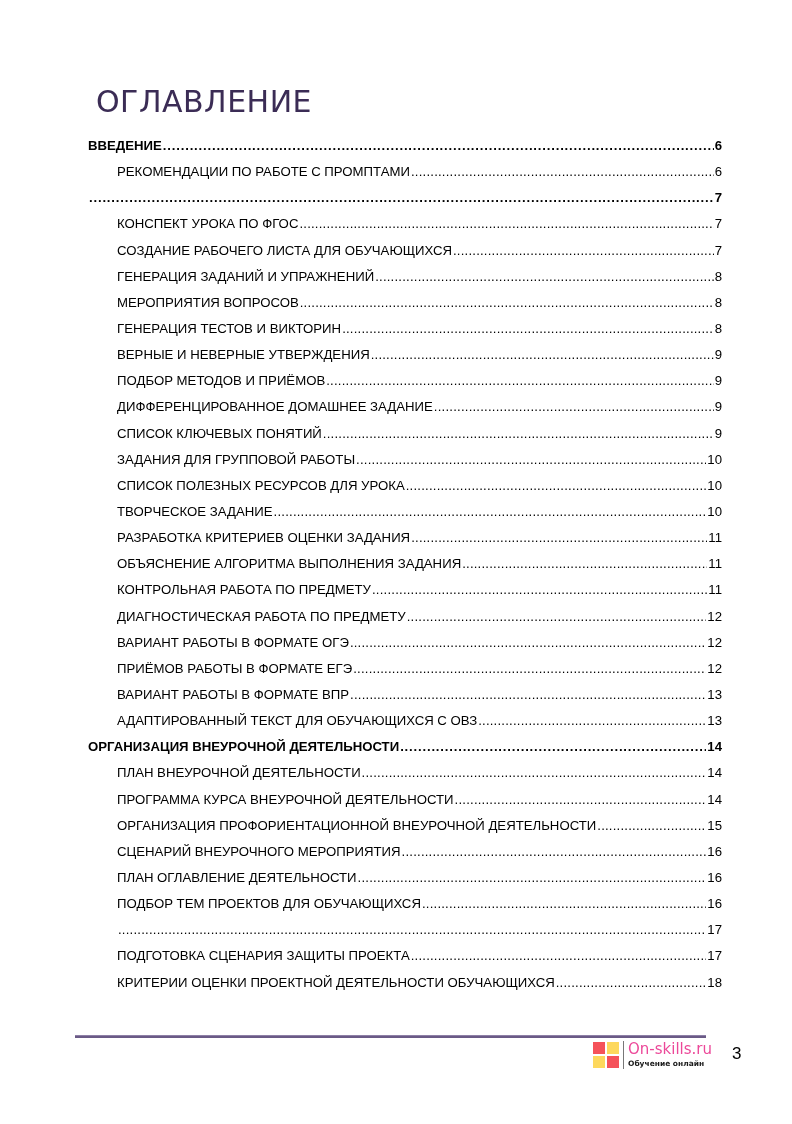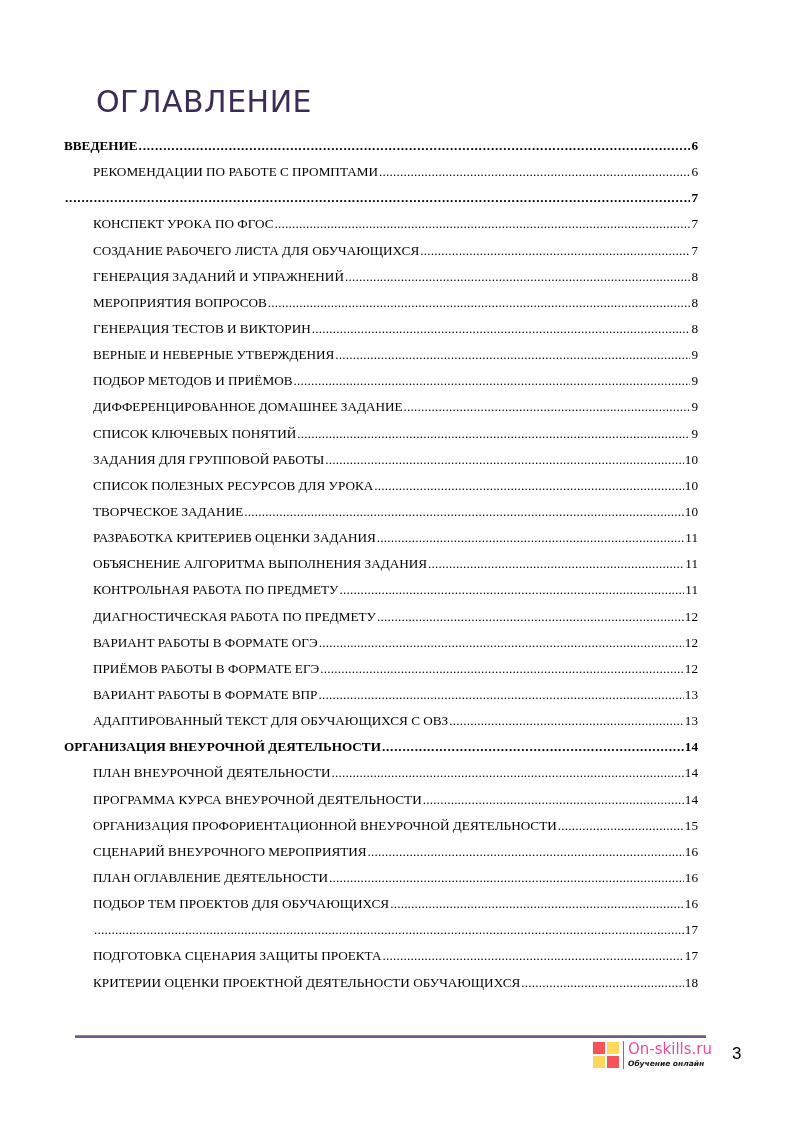--- a/index.html
+++ b/index.html
@@ -1,34 +1,34 @@
 <!DOCTYPE html>
 <html><head>
   <meta charset="utf-8">
   <style>
     html, body { margin: 0; padding: 0; background: #ffffff; }
     body { width: 792px; height: 1124px; position: relative; overflow: hidden; font-family: "Liberation Sans", sans-serif; color: #000; }
     .page-title { position: absolute; left: 88px; top: 76px; font-family: "DejaVu Sans", sans-serif; font-size: 30px; font-weight: normal; color: #3b2c55; letter-spacing: 0.5px; margin: 8px; }
-    .toc { position: absolute; left: 64px; top: 136px; width: 634px; font-family: Liberation Serif, serif; }
+    .toc { position: absolute; left: 88px; top: 136px; width: 634px; }
     .toc-row { display: flex; align-items: baseline; height: 26.15px; font-size: 13.2px; line-height: 20px; white-space: nowrap; }
     .toc-row.level-1 { font-weight: bold; }
     .toc-row.level-2 { padding-left: 29px; justify-content: flex-end; }
     .toc-row .label { flex: 0 0 auto; }
     .toc-row .leader { flex: 1 1 auto; overflow: hidden; margin: 0 1px; }
     .toc-row .leader::after { content: "........................................................................................................................................................................................................................................................"; letter-spacing: 0.2px; }
     .toc-row.level-1 .leader::after { letter-spacing: 0.8px; }
     .toc-row .page { flex: 0 0 auto; }
     .footer-rule { position: absolute; left: 75px; top: 1035px; width: 631px; height: 2px; background: #6a5a86; border-top: 0.5px solid #8e80a6; }
     .logo { position: absolute; left: 593px; top: 1041px; display: flex; align-items: center; }
     .logo-mark { display: grid; grid-template-columns: 12px 12px; grid-template-rows: 12px 12px; gap: 2px; }
     .logo-mark .sq { width: 12px; height: 12px; }
     .logo-sep { width: 1px; height: 28px; background: #777; margin: 0 4px 0 4px; }
     .logo-text { display: flex; flex-direction: column; line-height: 1; }
     .logo-name { font-family: "DejaVu Sans", sans-serif; font-size: 15px; color: #ec4899; }
-    .logo-sub { font-family: "DejaVu Sans", sans-serif; font-size: 7.5px; font-weight: bold; color: #1a1a1a; margin-top: 3px; font-style: italic; }
+    .logo-sub { font-family: "DejaVu Sans", sans-serif; font-size: 7.5px; font-weight: bold; color: #1a1a1a; margin-top: 3px; }
     .page-number { position: absolute; left: 732px; top: 1044px; font-size: 17px; color: #000; }
   </style>
 </head>
 <body>
 
 <h1 class="page-title">ОГЛАВЛЕНИЕ</h1>
 
 <div class="toc" id="toc">
     <div class="toc-row level-1">
       <span class="label">ВВЕДЕНИЕ</span>

